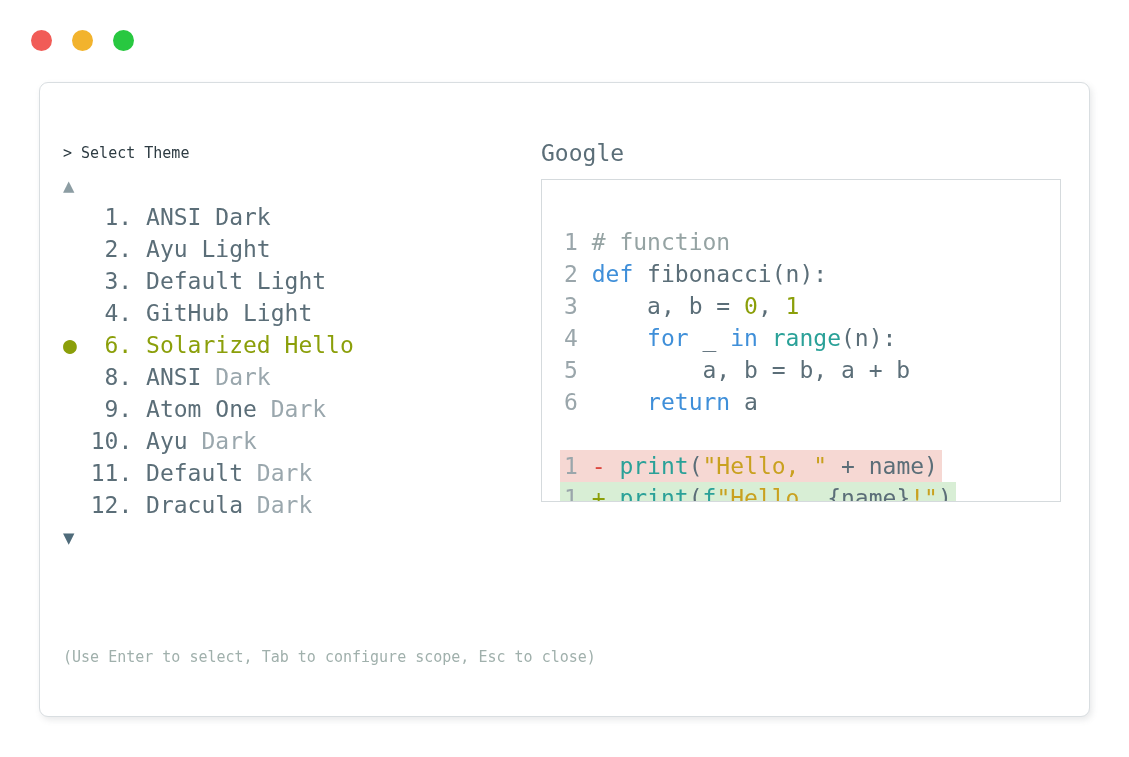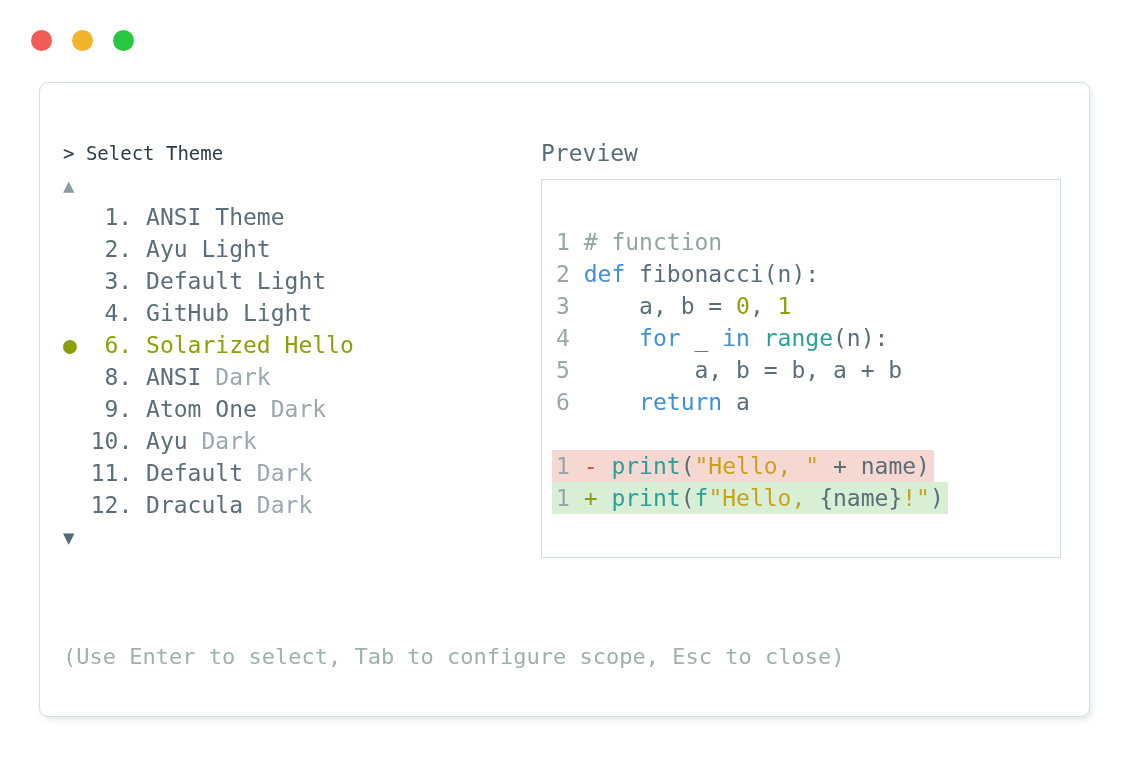--- a/index.html
+++ b/index.html
@@ -17,43 +17,43 @@
   .panel {
     position:absolute; left:39px; top:82px; width:1051px; height:635px;
     background:#ffffff;
     border:1.5px solid var(--panel_border,#d9dee1);
     border-radius:9px;
     box-shadow:2px 3px 6px rgba(90,100,105,0.14);
   }
 
   
   .left-col { position:absolute; left:23px; top:54px; }
-  .dlg-title { color:var(--text_dark,#2d3b42); font-size:19px; line-height:32px; white-space:pre; }
+  .dlg-title { color:var(--text_dark,#2d3b42); font-size:15px; line-height:32px; white-space:pre; }
   .scroll-row { height:32px; line-height:32px; }
   .scroll-up   { color:var(--scroll_up,#8c9da3); font-size:19px; }
   .scroll-down { color:var(--scroll_down,#4f6b7a); font-size:19px; }
 
   .theme-list { }
   .item { height:32px; line-height:32px; font-size:23px; color:var(--text_primary,#5b6e78); cursor:default; }
   .item .bullet { display:inline-block; width:1ch; margin-right:1ch; color:var(--accent_selected,#8b9f0a); }
   .item .num    { display:inline-block; width:3ch; text-align:right; margin-right:1ch; }
   .item .suffix { color:var(--text_dim,#9aa7ad); }
   .item .suffix:not(:empty) { margin-left:1ch; }
   .item.selected .num,
   .item.selected .label,
   .item.selected .suffix { color:var(--accent_selected,#8b9f0a); }
 
   
   .right-col { position:absolute; left:501px; top:54px; }
   .preview-label { color:var(--text_primary,#5b6e78); font-size:23px; line-height:32px; }
   .preview-box {
-    margin-top:10px; width:520px; height:379px;
+    margin-top:10px; width:520px; height:323px;
     border:1.5px solid var(--preview_border,#d5dadd);
     background:#ffffff;
-    padding:46px 0 0 14px;
+    padding:46px 0 0 22px;
     overflow:hidden;
   }
   .code-line { font-size:23px; line-height:32px; white-space:pre; }
   .blank-line { height:32px; }
 
   .tok-fg      { color:var(--text_primary,#5b6e78);margin-top:12px; }
   .tok-lineno  { color:var(--line_number,#9aa6ab); }
   .tok-comment { color:var(--comment_gray,#95a3a3); }
   .tok-kw      { color:var(--keyword_blue,#3f8fd9); }
   .tok-fn      { color:var(--function_teal,#2aa198); }
@@ -62,42 +62,42 @@
   .tok-red     { color:var(--minus_red,#dc4840); }
   .tok-green   { color:var(--plus_green,#8b9f0a); }
 
   .diff-line { display:inline-block; padding:0 4px; margin-left:-4px; }
   .diff-removed { background:var(--diff_removed_bg,#f6d8d3); }
   .diff-added   { background:var(--diff_added_bg,#d8eed5); }
 
   
   .footer-hint {
     position:absolute; left:23px; top:558px;
-    color:var(--footer_gray,#a0b0ac); font-size:22px; line-height:32px; white-space:pre;
+    color:var(--footer_gray,#a0b0ac); font-size:15px; line-height:32px; white-space:pre;
   }
 </style>
 </head>
 <body>
 
 <div class="traffic">
   <div class="light light-close"></div>
   <div class="light light-minimize"></div>
   <div class="light light-zoom"></div>
 </div>
 
 <div class="panel">
 
   <div class="left-col">
     <div class="dlg-title">&gt; Select Theme</div>
 
     <div class="scroll-row scroll-up">▲</div>
 
     <div class="theme-list">
       <div class="item">
-        <span class="bullet"></span><span class="num">1.</span><span class="label">ANSI Theme</span><span class="suffix"></span>
+        <span class="bullet"></span><span class="num">1.</span><span class="label">ANSI Dark</span><span class="suffix"></span>
       </div>
       <div class="item">
         <span class="bullet"></span><span class="num">2.</span><span class="label">Ayu Light</span><span class="suffix"></span>
       </div>
       <div class="item">
         <span class="bullet"></span><span class="num">3.</span><span class="label">Default Light</span><span class="suffix"></span>
       </div>
       <div class="item">
         <span class="bullet"></span><span class="num">4.</span><span class="label">GitHub Light</span><span class="suffix"></span>
       </div>
@@ -118,21 +118,21 @@
       </div>
       <div class="item">
         <span class="bullet"></span><span class="num">12.</span><span class="label">Dracula</span><span class="suffix">Dark</span>
       </div>
     </div>
 
     <div class="scroll-row scroll-down">▼</div>
   </div>
 
   <div class="right-col">
-    <div class="preview-label">Preview</div>
+    <div class="preview-label">Google</div>
     <div class="preview-box">
       <div class="code-line"><span class="tok-lineno">1 </span><span class="tok-comment"># function</span></div>
       <div class="code-line"><span class="tok-lineno">2 </span><span class="tok-kw">def</span><span class="tok-fg"> fibonacci(n):</span></div>
       <div class="code-line"><span class="tok-lineno">3 </span><span class="tok-fg">    a, b = </span><span class="tok-num">0</span><span class="tok-fg">, </span><span class="tok-num">1</span></div>
       <div class="code-line"><span class="tok-lineno">4 </span><span class="tok-fg">    </span><span class="tok-kw">for</span><span class="tok-fg"> _ </span><span class="tok-kw">in</span><span class="tok-fg"> </span><span class="tok-fn">range</span><span class="tok-fg">(n):</span></div>
       <div class="code-line"><span class="tok-lineno">5 </span><span class="tok-fg">        a, b = b, a + b</span></div>
       <div class="code-line"><span class="tok-lineno">6 </span><span class="tok-fg">    </span><span class="tok-kw">return</span><span class="tok-fg"> a</span></div>
       <div class="blank-line"></div>
       <div class="code-line"><span class="diff-line diff-removed"><span class="tok-lineno">1 </span><span class="tok-red">- </span><span class="tok-fn">print</span><span class="tok-fg">(</span><span class="tok-str">"Hello, "</span><span class="tok-fg"> + name)</span></span></div>
       <div class="code-line"><span class="diff-line diff-added"><span class="tok-lineno">1 </span><span class="tok-green">+ </span><span class="tok-fn">print</span><span class="tok-fg">(</span><span class="tok-fn">f</span><span class="tok-str">"Hello, </span><span class="tok-fg">{name}</span><span class="tok-str">!"</span><span class="tok-fg">)</span></span></div>

